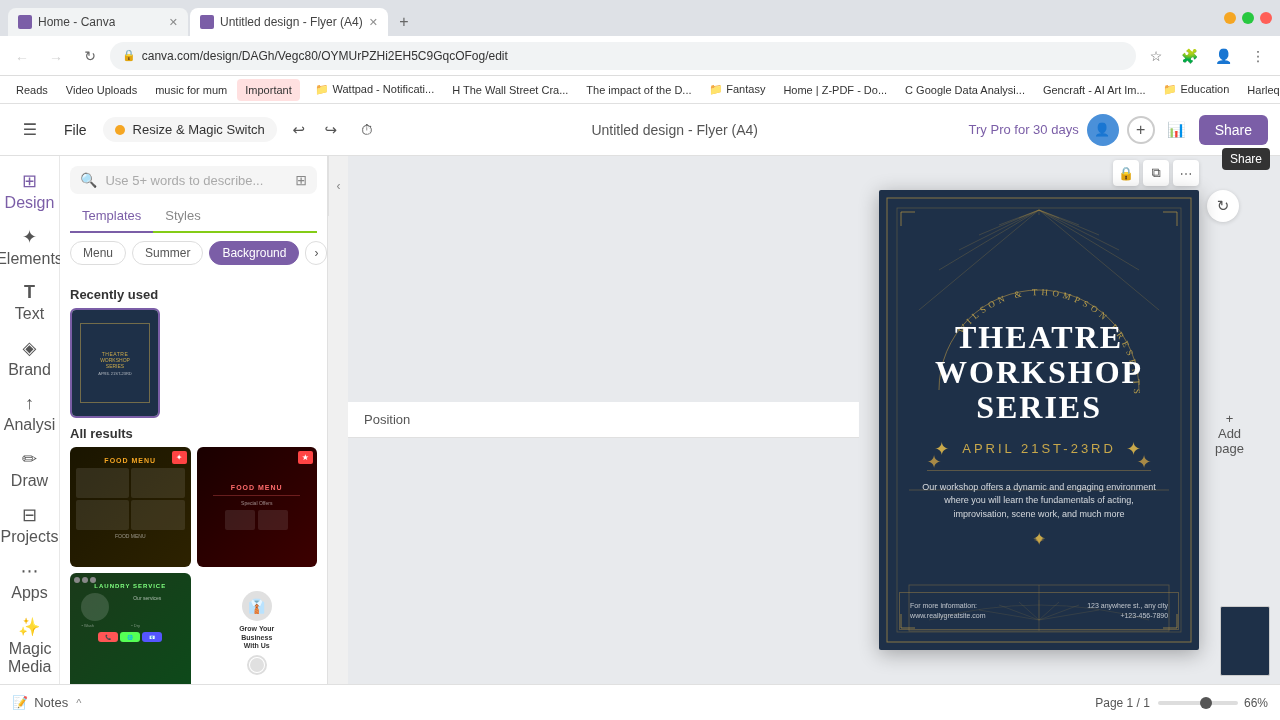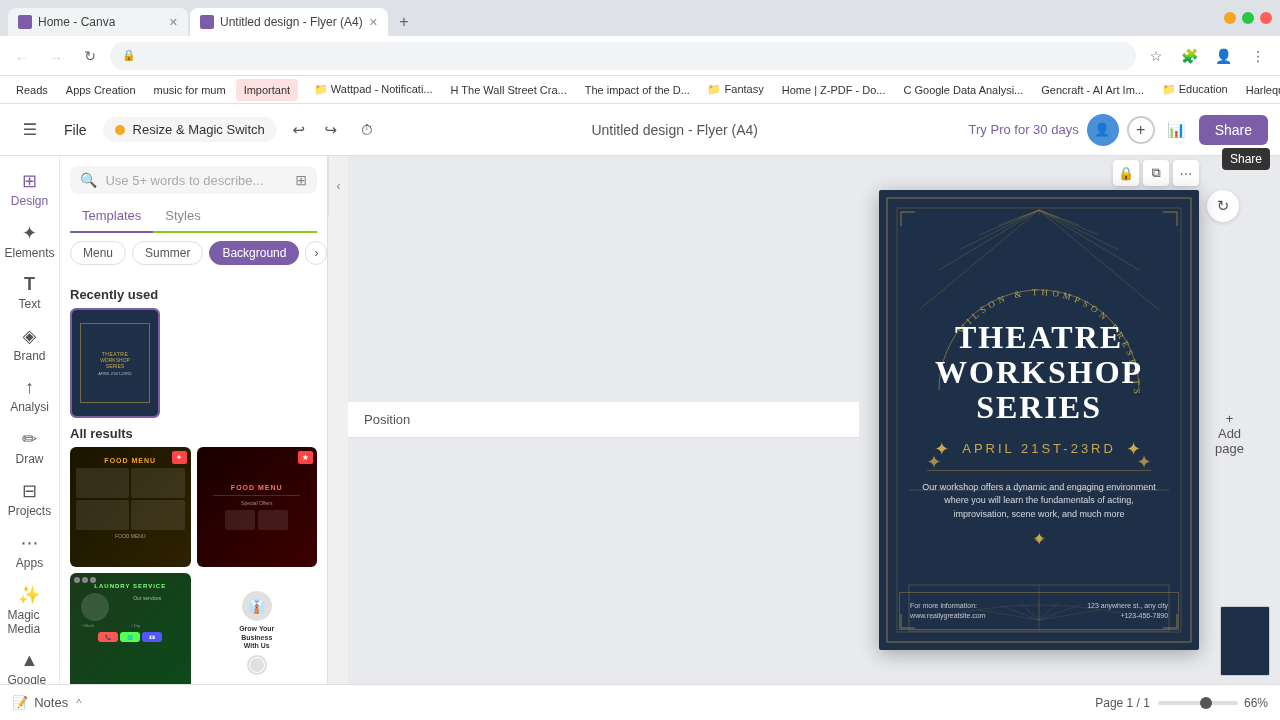--- a/index.html
+++ b/index.html
@@ -53,21 +53,21 @@
     .undo-redo { display: flex; gap: 4px; }
     .undo-redo-btn { width: 28px; height: 28px; display: flex; align-items: center; justify-content: center; color: #555; cursor: pointer; font-size: 15px; border-radius: 4px; }
 
     
     .main-area { display: flex; flex: 1; overflow: hidden; }
 
     
     .icon-sidebar { width: 60px; background: #fff; border-right: 1px solid #e8e8e8; display: flex; flex-direction: column; align-items: center; padding: 8px 0; gap: 2px; }
     .sidebar-icon-item { width: 52px; display: flex; flex-direction: column; align-items: center; padding: 6px 4px; border-radius: 8px; cursor: pointer; gap: 2px; }
     .sidebar-icon-item .icon-glyph { font-size: 18px; color: #555; }
-    .sidebar-icon-item .icon-label { font-size: 12px; color: #555; text-align: left; }
+    .sidebar-icon-item .icon-label { font-size: 16px; color: #555; text-align: right; }
     .sidebar-icon-item.active .icon-glyph { color: #7b5ea7; }
     .sidebar-icon-item.active .icon-label { color: #7b5ea7; }
 
     
     .templates-panel { width: 268px; background: #fff; border-right: 1px solid #e0e0e0; display: flex; flex-direction: column; overflow: hidden; }
     .search-box { display: flex; align-items: center; margin: 10px 10px 6px; background: #f5f5f5; border-radius: 8px; padding: 6px 10px; gap: 8px; }
     .search-icon-glyph { color: #888; font-size: 14px; }
     .search-input { border: none; background: transparent; outline: none; font-size: 13px; color: #333; flex: 1; }
     .search-input::placeholder { color: #aaa; }
     .filter-btn { color: #888; font-size: 14px; cursor: pointer; }
@@ -169,33 +169,34 @@
       <div style="width:12px;height:12px;border-radius:50%;background:#ff5f57;cursor:pointer;"></div>
     </div>
   </div>
 
   <div class="browser-controls">
     <div class="nav-btn disabled">←</div>
     <div class="nav-btn disabled">→</div>
     <div class="nav-btn">↻</div>
     <div class="address-bar">
       <span class="lock-icon">🔒</span>
+      <span class="address-text">canva.com/design/DAGh/Vegc80/OYMUrPZHi2EH5C9GqcOFog/edit</span>
     </div>
     <div class="browser-action-btn">☆</div>
     <div class="browser-action-btn">🧩</div>
     <div class="browser-action-btn">👤</div>
     <div class="browser-action-btn">⋮</div>
   </div>
 
   <div class="bookmarks-bar">
     <div class="bookmark-item">
         <span>Reads</span>
       </div>
     <div class="bookmark-item">
-        <span>Apps Creation</span>
+        <span>Video Uploads</span>
       </div>
     <div class="bookmark-item">
         <span>music for mum</span>
       </div>
     <div class="bookmark-item" style="background:#ffe0e0;border-radius:4px;">
         <span>Important</span>
       </div>
     <div class="bookmark-sep"></div>
     <div class="bookmark-item">
         <span>📁 Wattpad - Notificati...</span>

